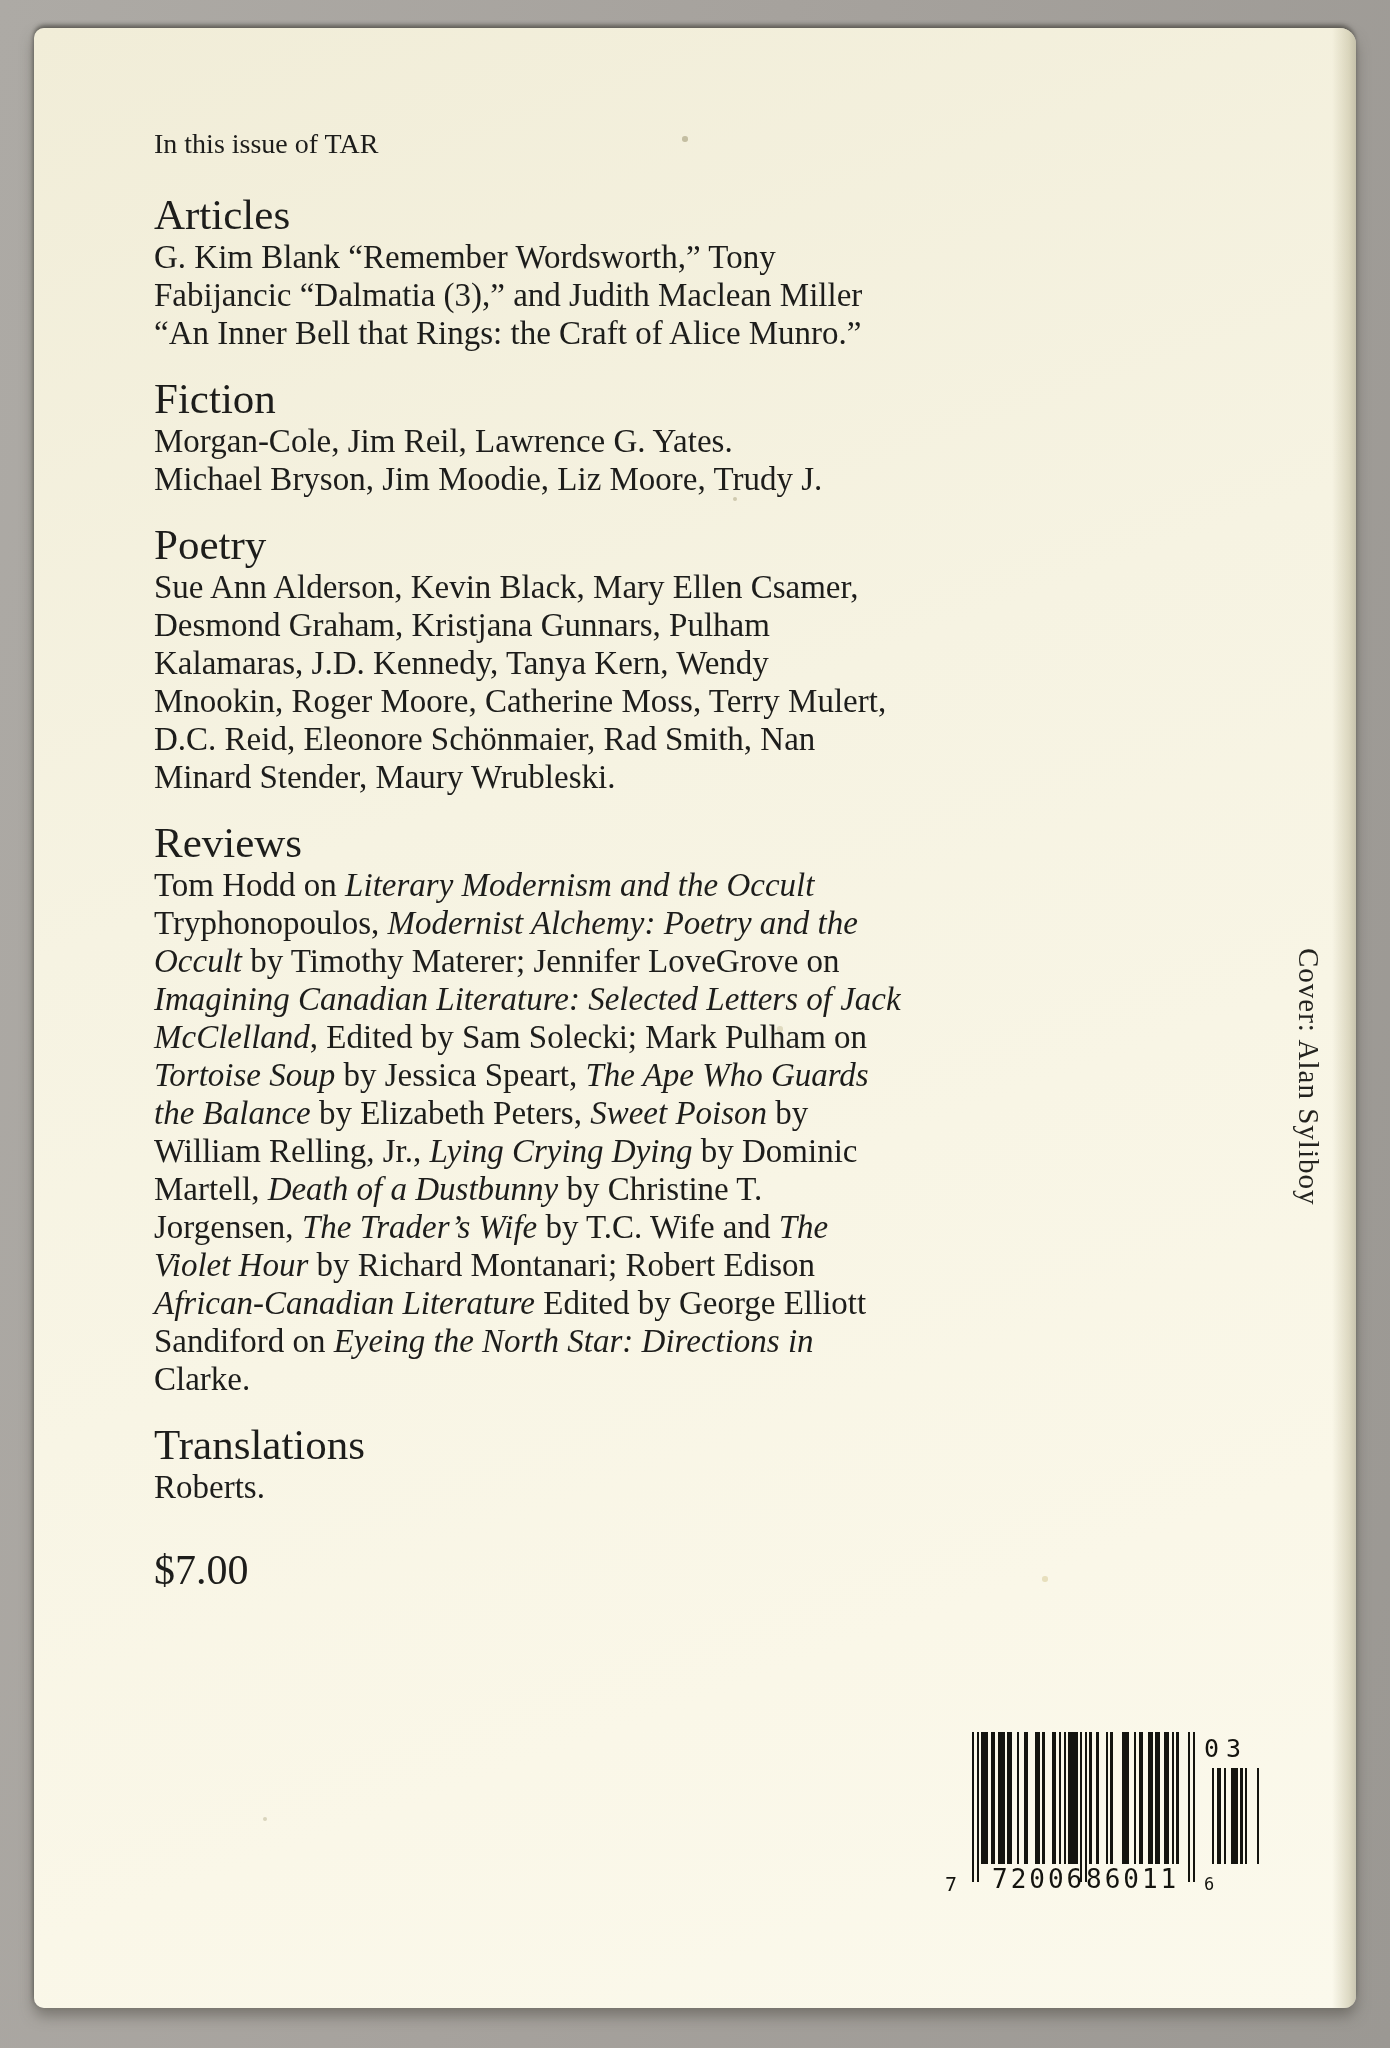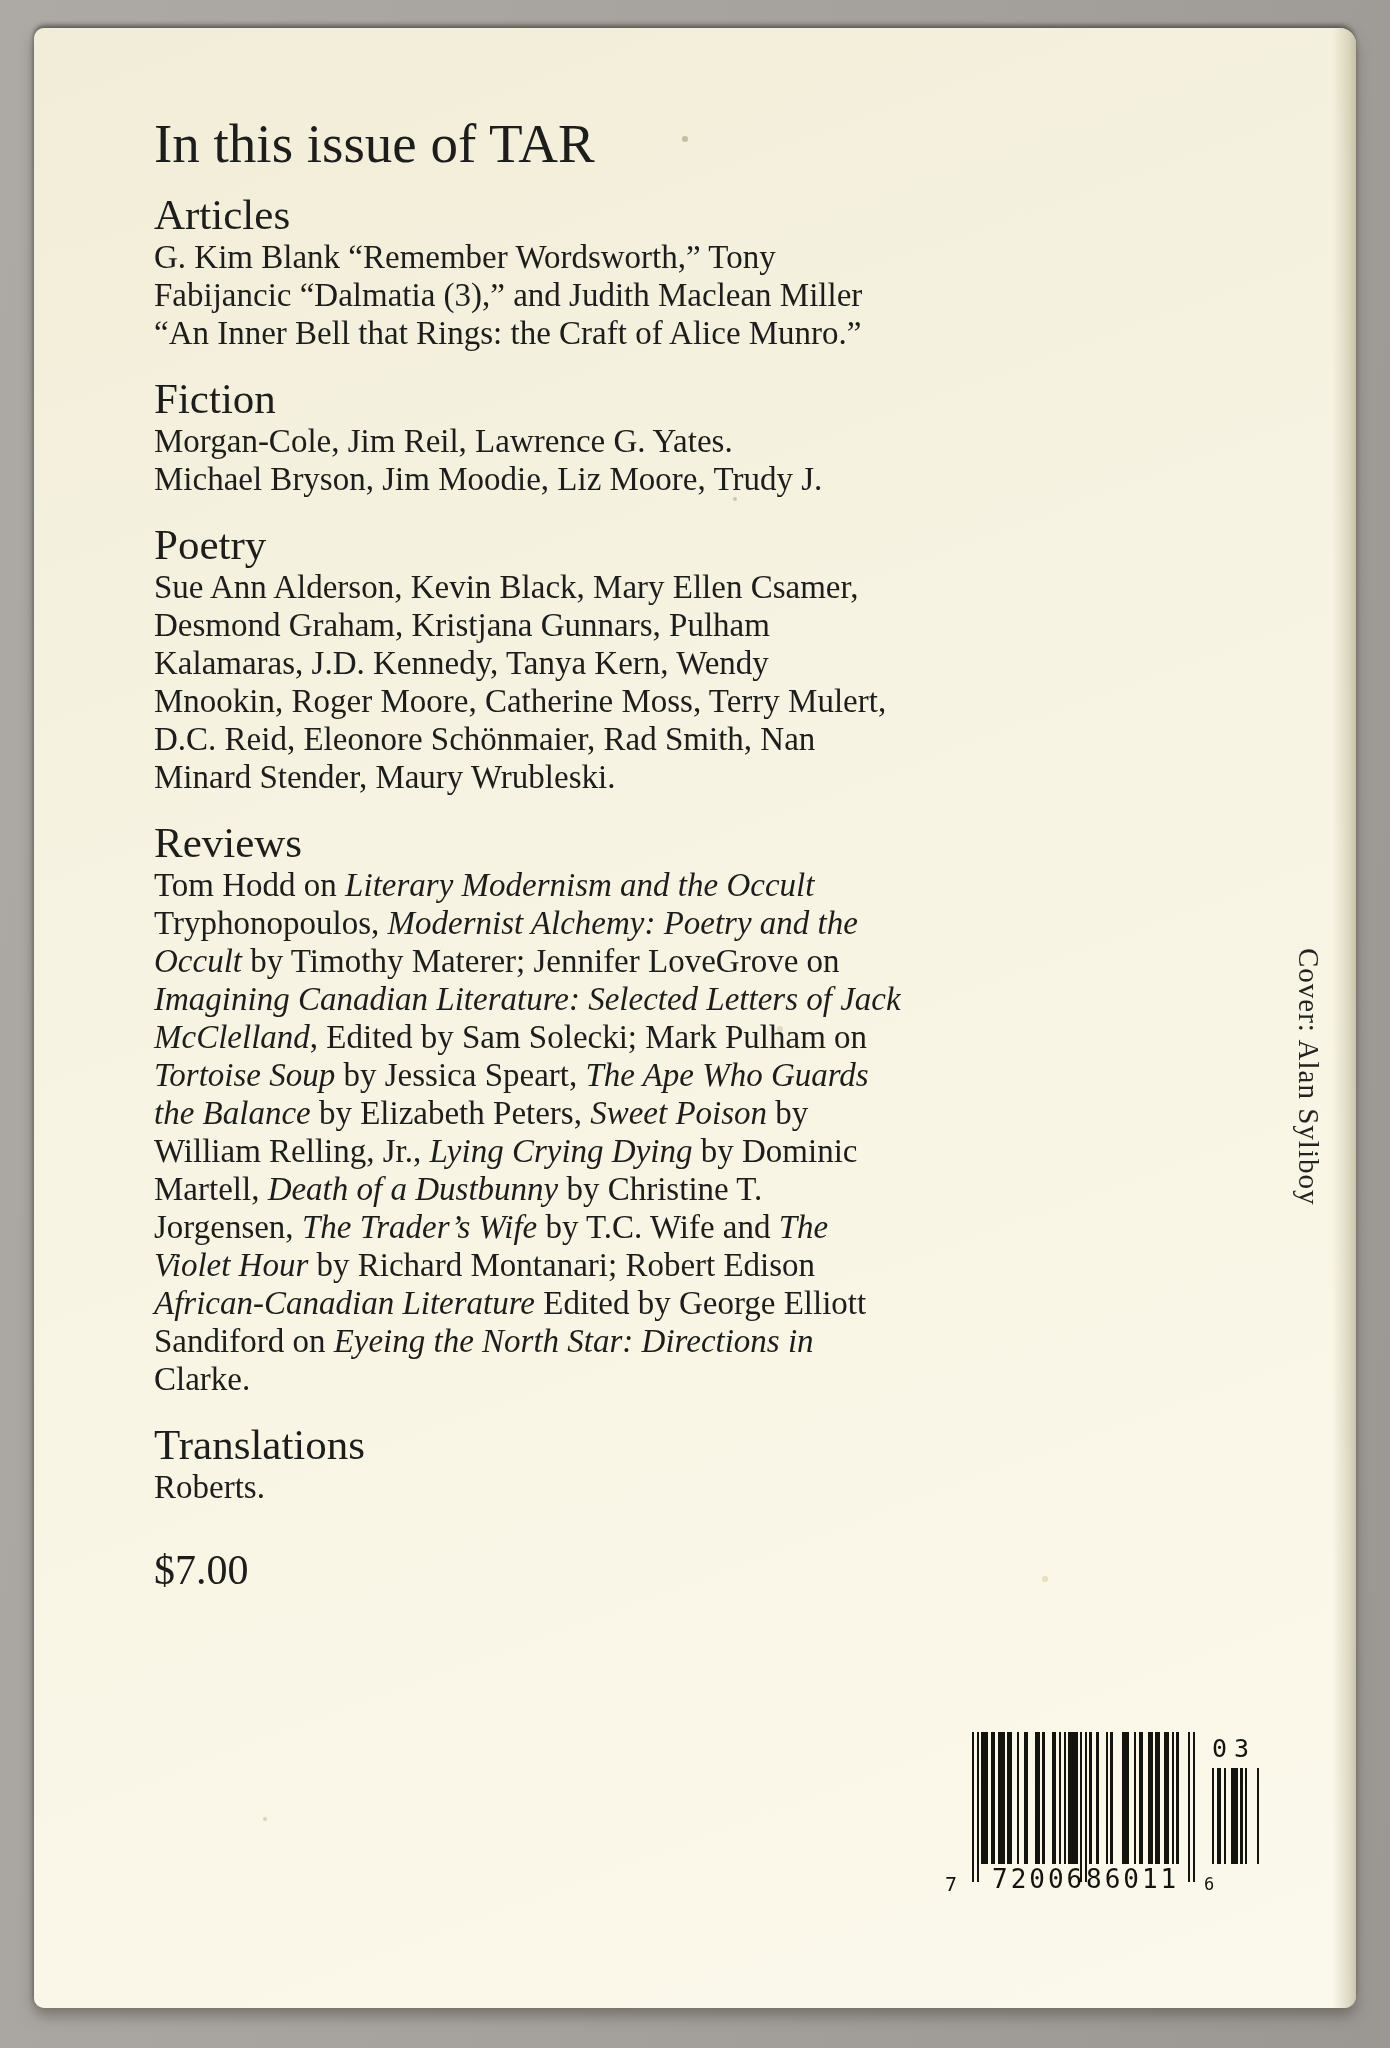--- a/index.html
+++ b/index.html
@@ -39,21 +39,21 @@
                565px 860px 0 1px rgba(120,110,60,.3),
                745px 1000px 0 2px rgba(150,140,80,.25),
                230px 1790px 0 1px rgba(120,110,60,.25),
                1010px 1550px 0 2px rgba(190,170,90,.3);
   }
   .content{
     position:absolute;
     left:120px; top:92px; width:900px;
   }
   h1{
-    font-size:55px; line-height:48px; font-weight:normal;
+    font-size:28px; line-height:48px; font-weight:normal;
   }
   section h2{
     margin-top:24px;
     font-size:43px; line-height:46px; font-weight:normal;
   }
   .line{
     font-size:33px; line-height:38px; white-space:nowrap;
   }
   .price{
     margin-top:40px;
@@ -75,21 +75,21 @@
   .bc-addon{left:240px; top:36px; width:47px; height:96px;}
   .bc-digit{
     position:absolute;
     font-family:"DejaVu Sans Mono","Liberation Mono",monospace;
     color:#14140f;
   }
   .d-left {left:-27px; top:140px; font-size:20px;}
   .d-g1   {left:20px;  top:132px; font-size:26px; letter-spacing:3px;}
   .d-g2   {left:114px; top:132px; font-size:26px; letter-spacing:3px;}
   .d-right{left:232px; top:142px; font-size:17px;}
-  .d-addon{left:240px; top:2px;  font-size:25px; letter-spacing:7px;}
+  .d-addon{left:232px; top:2px;  font-size:25px; letter-spacing:7px;}
 </style>
 </head>
 <body>
 
 <div class="cover">
   <div class="specks"></div>
 
   <div class="content">
     <h1>In this issue of TAR</h1>
     <div>

